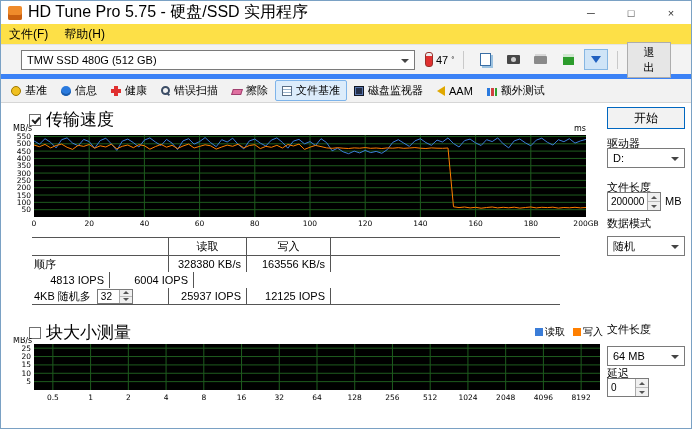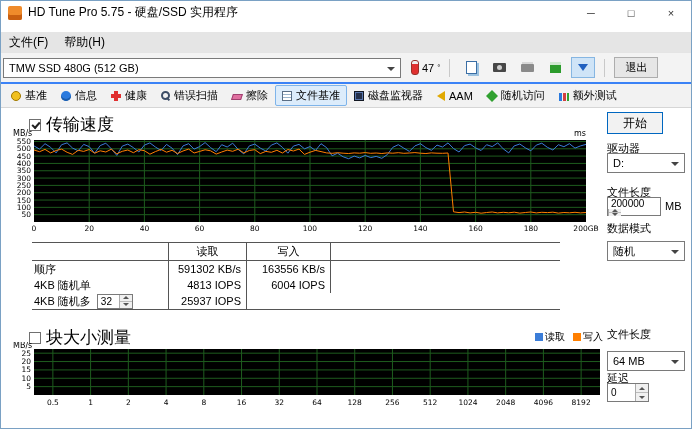--- a/index.html
+++ b/index.html
@@ -1,26 +1,26 @@
 <!DOCTYPE html>
 <html><head>
 <meta charset="utf-8">
 <style>
   html,body{margin:0;padding:0;background:#c8c8c8;font-family:"Liberation Sans",sans-serif;}
   .window{position:relative;width:692px;height:429px;background:#fff;border:1px solid #7aa1c4;box-sizing:border-box;overflow:hidden;}
   
   .titlebar{height:23px;display:flex;align-items:center;background:#fff;}
   .appicon{width:14px;height:14px;margin-left:7px;border-radius:2px;background:#ef8b2b;box-shadow:inset 0 -5px 0 #c95f10;flex:none;}
-  .title{font-size:12px;color:#000;margin-left:6px;flex:1;white-space:nowrap;}
+  .title{font-size:16px;color:#000;margin-left:6px;flex:1;white-space:nowrap;}
   .wbtn{width:40px;height:23px;display:flex;align-items:center;justify-content:center;font-size:11px;color:#333;}
   
-  .menubar{height:20px;display:flex;background:#e5e5e5;font-size:12px;margin-top:8px;}
+  .menubar{height:20px;display:flex;background:#fde047;font-size:12px;}
   .menuitem{padding:0 8px;height:100%;display:flex;align-items:center;}
   
-  .toolbar{height:29px;display:flex;align-items:center;background:#f3f3f3;border-top:1px solid #e4e4e4;border-bottom:2px solid #3b82f6;padding:0 2px;gap:4px;}
+  .toolbar{height:29px;display:flex;align-items:center;background:#f3f3f3;border-top:1px solid #e4e4e4;border-bottom:5px solid #3b82f6;padding:0 20px;gap:4px;}
   .combo{position:relative;height:20px;border:1px solid #7a7a7a;background:#fff;font-size:11px;display:flex;align-items:center;padding-left:5px;box-sizing:border-box;}
   .combo .arr{position:absolute;right:5px;top:8px;width:0;height:0;border-left:4px solid transparent;border-right:4px solid transparent;border-top:4px solid #444;}
   .drivecombo{width:398px;}
   .tempwrap{display:flex;align-items:center;gap:3px;margin-left:6px;}
   .thermo{width:6px;height:13px;border-radius:3px;background:linear-gradient(#eee 0 3px,#e03030 3px);border:1px solid #99302a;}
   .tempval{font-size:11px;}
   .tempdeg{font-size:8px;vertical-align:top;}
   .tsep{width:1px;height:18px;background:#c9c9c9;margin:0 5px;}
   .tbtn{width:24px;height:21px;display:flex;align-items:center;justify-content:center;border:1px solid transparent;box-sizing:border-box;}
   .tbtn.active{background:#cfe4f7;border-color:#86b6e2;}
@@ -77,25 +77,25 @@
   .sbtn.up::after{content:"";border-left:3px solid transparent;border-right:3px solid transparent;border-bottom:3px solid #555;}
   .sbtn.dn::after{content:"";border-left:3px solid transparent;border-right:3px solid transparent;border-top:3px solid #555;}
   .qspin{width:36px;}
   
   .legend{position:absolute;left:534px;top:222px;display:flex;gap:8px;font-size:10px;align-items:center;}
   .lg{display:flex;align-items:center;gap:2px;}
   .sw{width:8px;height:8px;flex:none;}
   
   .sidepanel{position:absolute;left:604px;top:0;width:84px;height:100%;}
   .sidepanel>*{position:absolute;left:2px;}
-  .startbtn{top:4px;width:56px;height:22px;border:1px solid #0067c0;background:#f2f2f2;font-size:12px;display:flex;align-items:center;justify-content:center;box-sizing:border-box;}
+  .startbtn{top:4px;width:78px;height:22px;border:1px solid #0067c0;background:#f2f2f2;font-size:12px;display:flex;align-items:center;justify-content:center;box-sizing:border-box;}
   .slabel{font-size:11px;white-space:nowrap;}
   .scombo{width:78px;box-sizing:border-box;}
   .l-drive{top:33px;} .c-drive{top:45px;}
-  .l-filelen{top:77px;} .s-filelen{top:89px;width:54px;height:19px;flex-direction:column;} .u-filelen{top:92px;left:60px;font-size:11px;}
+  .l-filelen{top:77px;} .s-filelen{top:89px;width:54px;height:19px;} .u-filelen{top:92px;left:60px;font-size:11px;}
   .l-pattern{top:113px;} .c-pattern{top:133px;}
   .l-blocklen{top:219px;} .c-blocklen{top:243px;}
   .l-delay{top:263px;} .s-delay{top:275px;width:42px;height:19px;}
 </style>
 </head>
 <body>
 
 <div class="window">
 
   <div class="titlebar">
@@ -166,24 +166,20 @@
         <span class="ticon i-file"></span>
         <span>文件基准</span>
       </span>
     <span class="tab">
         <span class="ticon i-monitor"></span>
         <span>磁盘监视器</span>
       </span>
     <span class="tab">
         <span class="ticon i-aam"></span>
         <span>AAM</span>
-      </span>
-    <span class="tab">
-        <span class="ticon i-random"></span>
-        <span>随机访问</span>
       </span>
     <span class="tab">
         <span class="ticon i-extra"></span>
         <span>额外测试</span>
       </span>
   </div>
 
   <div class="content">
 
     <label class="checkbox" id="cb-transfer">
@@ -243,42 +239,42 @@
 
     <div class="rtable">
       <div class="trow thead">
         <div class="c-label"></div>
         <div class="c-read">读取</div>
         <div class="c-write">写入</div>
         <div class="c-fill"></div>
       </div>
       <div class="trow">
         <div class="c-label">顺序</div>
-        <div class="c-read num">591302 KB/s</div>
+        <div class="c-read num">328380 KB/s</div>
         <div class="c-write num">163556 KB/s</div>
         <div class="c-fill"></div>
       </div>
       <div class="trow">
-        <div class="c-label">4KB 随机单</div>
         <div class="c-read num">4813 IOPS</div>
         <div class="c-write num">6004 IOPS</div>
         <div class="c-fill"></div>
       </div>
       <div class="trow">
         <div class="c-label">
           <span>4KB 随机多</span>
           <span class="spin qspin">
             <span class="spinval">32</span>
             <span class="spinbtns">
                 <span class="sbtn up"></span>
                 <span class="sbtn dn"></span>
               </span>
           </span>
         </div>
         <div class="c-read num">25937 IOPS</div>
+        <div class="c-write num">12125 IOPS</div>
         <div class="c-fill"></div>
       </div>
     </div>
 
     <label class="checkbox" id="cb-block">
       <span class="cb"></span>
       <span>块大小测量</span>
     </label>
 
     <div class="legend">

